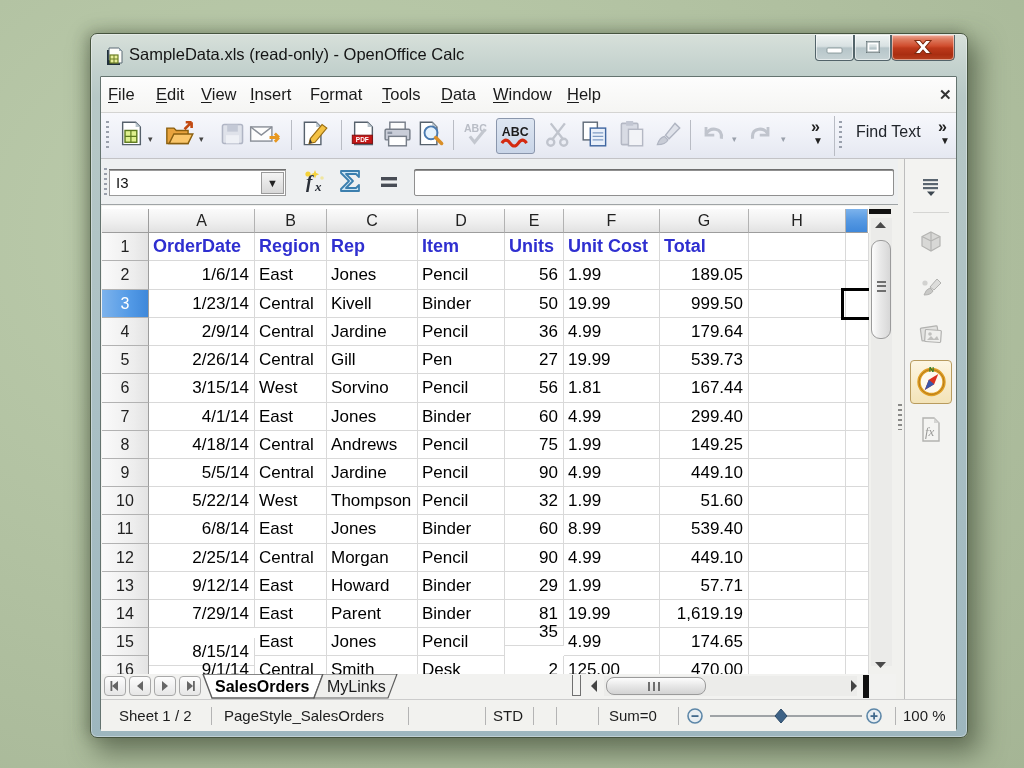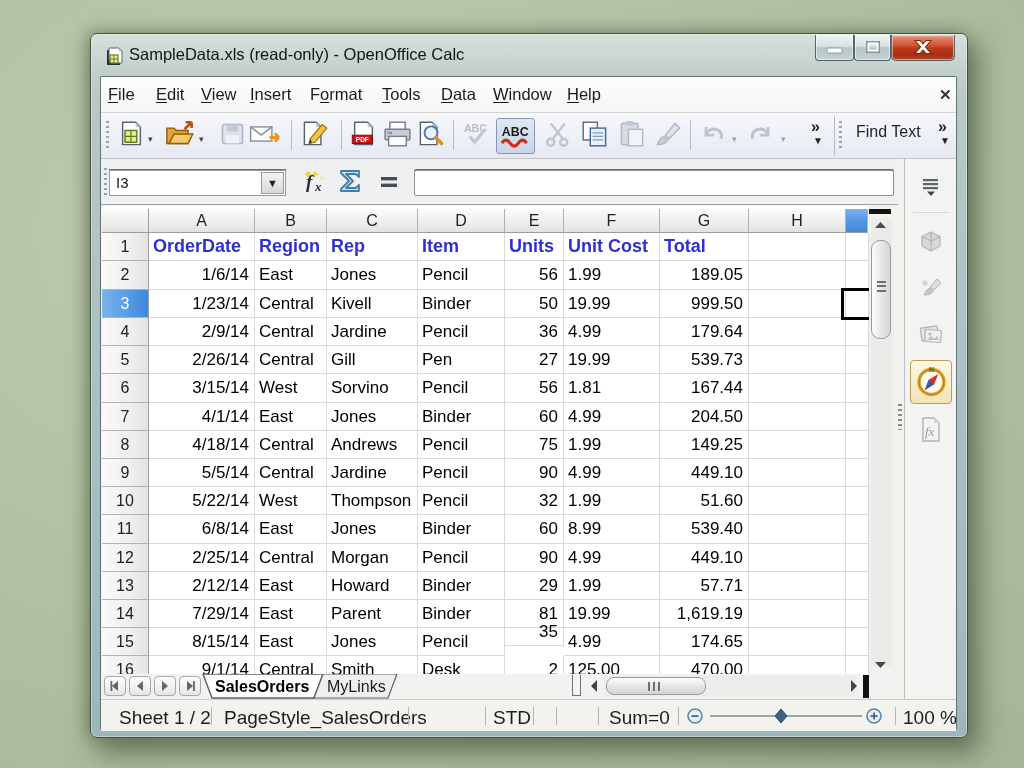--- a/index.html
+++ b/index.html
@@ -75,21 +75,21 @@
 #vup{position:absolute;left:3px;top:12px;width:17px;height:14px;}
 #vdown{position:absolute;left:3px;top:452px;width:17px;height:14px;}
 #vthumb{position:absolute;left:2px;top:34px;width:20px;height:99px;border:1px solid #9b9b9b;border-radius:9px;
   background:linear-gradient(90deg,#fdfdfd,#e9e9e9 45%,#d7d7d7);}
 
 #tabbar{position:absolute;left:1px;top:597px;width:794px;height:25px;background:#f2f2f0;}
 .navb{position:absolute;top:2px;width:22px;height:20px;border:1px solid #a8a8a8;border-radius:4px;
   background:linear-gradient(180deg,#fdfdfd,#e6e6e6);}
 
 #statusbar{position:absolute;left:0;top:622px;width:855px;height:32px;background:#f2f2ef;
-  border-top:1px solid #cccccc;font-size:19px;color:#1d1d1d;}
+  border-top:1px solid #cccccc;font-size:15px;color:#1d1d1d;}
 .ssep{position:absolute;top:7px;width:1px;height:18px;background:#b4b4b4;}
 .stxt{position:absolute;top:7px;white-space:nowrap;}
 
 #sidebar{position:absolute;left:803px;top:82px;width:52px;height:540px;background:#f3f3f1;
   border-left:1px solid #bdbdbd;}
 .sbicon{position:absolute;left:13px;}
 #navisel{position:absolute;left:5px;top:201px;width:42px;height:44px;border:1px solid #b89b5e;border-radius:4px;
   background:linear-gradient(180deg,#fdf6e3,#f3e3b8);}
 </style></head><body>
 <div id="stage">
@@ -326,21 +326,21 @@
 <div class="cell cr" style="left:558px;top:168px;width:89px;height:29px;line-height:28px">167.44</div>
 <div class="cell cl" style="left:647px;top:168px;width:97px;height:29px;line-height:28px"></div>
 <div class="cell" style="left:744px;top:168px;width:23px;height:29px"></div>
 <div class="rh" style="top:197px;height:28px;line-height:27px">7</div>
 <div class="cell cr" style="left:47px;top:197px;width:106px;height:28px;line-height:27px">4/1/14</div>
 <div class="cell cl" style="left:153px;top:197px;width:72px;height:28px;line-height:27px">East</div>
 <div class="cell cl" style="left:225px;top:197px;width:91px;height:28px;line-height:27px">Jones</div>
 <div class="cell cl" style="left:316px;top:197px;width:87px;height:28px;line-height:27px">Binder</div>
 <div class="cell cr" style="left:403px;top:197px;width:59px;height:28px;line-height:27px">60</div>
 <div class="cell cl" style="left:462px;top:197px;width:96px;height:28px;line-height:27px">4.99</div>
-<div class="cell cr" style="left:558px;top:197px;width:89px;height:28px;line-height:27px">204.50</div>
+<div class="cell cr" style="left:558px;top:197px;width:89px;height:28px;line-height:27px">299.40</div>
 <div class="cell cl" style="left:647px;top:197px;width:97px;height:28px;line-height:27px"></div>
 <div class="cell" style="left:744px;top:197px;width:23px;height:28px"></div>
 <div class="rh" style="top:225px;height:28px;line-height:27px">8</div>
 <div class="cell cr" style="left:47px;top:225px;width:106px;height:28px;line-height:27px">4/18/14</div>
 <div class="cell cl" style="left:153px;top:225px;width:72px;height:28px;line-height:27px">Central</div>
 <div class="cell cl" style="left:225px;top:225px;width:91px;height:28px;line-height:27px">Andrews</div>
 <div class="cell cl" style="left:316px;top:225px;width:87px;height:28px;line-height:27px">Pencil</div>
 <div class="cell cr" style="left:403px;top:225px;width:59px;height:28px;line-height:27px">75</div>
 <div class="cell cl" style="left:462px;top:225px;width:96px;height:28px;line-height:27px">1.99</div>
 <div class="cell cr" style="left:558px;top:225px;width:89px;height:28px;line-height:27px">149.25</div>
@@ -380,41 +380,41 @@
 <div class="cell cr" style="left:47px;top:338px;width:106px;height:28px;line-height:27px">2/25/14</div>
 <div class="cell cl" style="left:153px;top:338px;width:72px;height:28px;line-height:27px">Central</div>
 <div class="cell cl" style="left:225px;top:338px;width:91px;height:28px;line-height:27px">Morgan</div>
 <div class="cell cl" style="left:316px;top:338px;width:87px;height:28px;line-height:27px">Pencil</div>
 <div class="cell cr" style="left:403px;top:338px;width:59px;height:28px;line-height:27px">90</div>
 <div class="cell cl" style="left:462px;top:338px;width:96px;height:28px;line-height:27px">4.99</div>
 <div class="cell cr" style="left:558px;top:338px;width:89px;height:28px;line-height:27px">449.10</div>
 <div class="cell cl" style="left:647px;top:338px;width:97px;height:28px;line-height:27px"></div>
 <div class="cell" style="left:744px;top:338px;width:23px;height:28px"></div>
 <div class="rh" style="top:366px;height:28px;line-height:27px">13</div>
-<div class="cell cr" style="left:47px;top:366px;width:106px;height:28px;line-height:27px">2/12/14</div>
+<div class="cell cr" style="left:47px;top:366px;width:106px;height:28px;line-height:27px">9/12/14</div>
 <div class="cell cl" style="left:153px;top:366px;width:72px;height:28px;line-height:27px">East</div>
 <div class="cell cl" style="left:225px;top:366px;width:91px;height:28px;line-height:27px">Howard</div>
 <div class="cell cl" style="left:316px;top:366px;width:87px;height:28px;line-height:27px">Binder</div>
 <div class="cell cr" style="left:403px;top:366px;width:59px;height:28px;line-height:27px">29</div>
 <div class="cell cl" style="left:462px;top:366px;width:96px;height:28px;line-height:27px">1.99</div>
 <div class="cell cr" style="left:558px;top:366px;width:89px;height:28px;line-height:27px">57.71</div>
 <div class="cell cl" style="left:647px;top:366px;width:97px;height:28px;line-height:27px"></div>
 <div class="cell" style="left:744px;top:366px;width:23px;height:28px"></div>
 <div class="rh" style="top:394px;height:28px;line-height:27px">14</div>
 <div class="cell cr" style="left:47px;top:394px;width:106px;height:28px;line-height:27px">7/29/14</div>
 <div class="cell cl" style="left:153px;top:394px;width:72px;height:28px;line-height:27px">East</div>
 <div class="cell cl" style="left:225px;top:394px;width:91px;height:28px;line-height:27px">Parent</div>
 <div class="cell cl" style="left:316px;top:394px;width:87px;height:28px;line-height:27px">Binder</div>
 <div class="cell cr" style="left:403px;top:394px;width:59px;height:28px;line-height:27px">81</div>
 <div class="cell cl" style="left:462px;top:394px;width:96px;height:28px;line-height:27px">19.99</div>
 <div class="cell cr" style="left:558px;top:394px;width:89px;height:28px;line-height:27px">1,619.19</div>
 <div class="cell cl" style="left:647px;top:394px;width:97px;height:28px;line-height:27px"></div>
 <div class="cell" style="left:744px;top:394px;width:23px;height:28px"></div>
 <div class="rh" style="top:422px;height:28px;line-height:27px">15</div>
-<div class="cell cr" style="left:47px;top:422px;width:106px;height:28px;line-height:27px">8/15/14</div>
+<div class="cell cr" style="left:47px;top:432px;width:106px;height:28px;line-height:27px">8/15/14</div>
 <div class="cell cl" style="left:153px;top:422px;width:72px;height:28px;line-height:27px">East</div>
 <div class="cell cl" style="left:225px;top:422px;width:91px;height:28px;line-height:27px">Jones</div>
 <div class="cell cl" style="left:316px;top:422px;width:87px;height:28px;line-height:27px">Pencil</div>
 <div class="cell cr" style="left:403px;top:412px;width:59px;height:28px;line-height:27px">35</div>
 <div class="cell cl" style="left:462px;top:422px;width:96px;height:28px;line-height:27px">4.99</div>
 <div class="cell cr" style="left:558px;top:422px;width:89px;height:28px;line-height:27px">174.65</div>
 <div class="cell cl" style="left:647px;top:422px;width:97px;height:28px;line-height:27px"></div>
 <div class="cell" style="left:744px;top:422px;width:23px;height:28px"></div>
 <div class="rh" style="top:450px;height:28px;line-height:27px">16</div>
 <div class="cell cr" style="left:47px;top:450px;width:106px;height:28px;line-height:27px">9/1/14</div>

